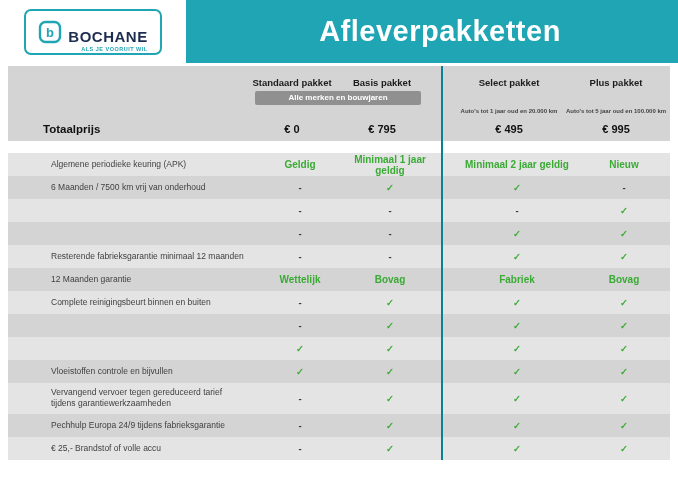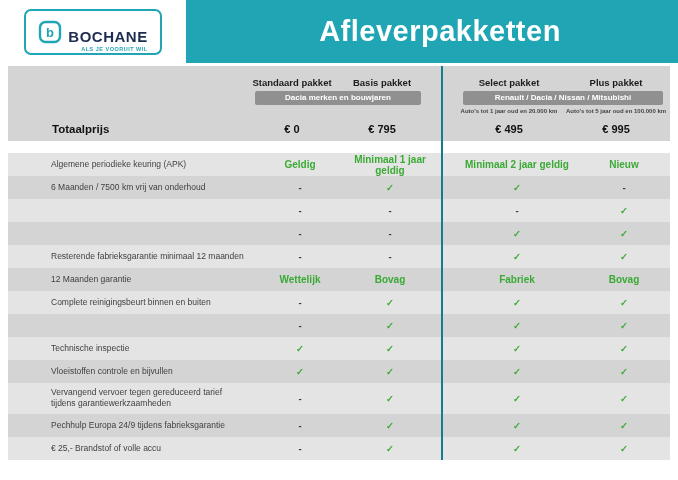--- a/index.html
+++ b/index.html
@@ -27,21 +27,21 @@
   .gc1{grid-column:1}.gc2{grid-column:2}.gc3{grid-column:3}.gc5{grid-column:5}.gc6{grid-column:6}
   .span23{grid-column:2/4}.span56{grid-column:5/7}
 
   .thead{padding-top:8px;height:24px;}
   .colhead{font-size:9.5px;font-weight:bold;color:#1c1c1c;text-align:center;}
   .badges{height:15px;}
   .badge{background:var(--badge);color:#fff;font-size:8px;font-weight:bold;text-align:center;border-radius:2px;padding:2.5px 0;margin:0 7px;white-space:nowrap;}
   .notes{height:11px;}
   .note{font-size:6px;font-weight:bold;color:#444;text-align:center;white-space:nowrap;}
   .pricerow{height:25px;}
-  .plabel{font-size:11.5px;font-weight:bold;color:#111;padding-left:35px;margin-left:9px;}
+  .plabel{font-size:11.5px;font-weight:bold;color:#111;padding-left:35px;}
   .pval{font-size:11px;font-weight:bold;color:#111;text-align:center;}
   .whitegap{height:12px;background:#fff;}
 
   .frow{min-height:23px;padding-left:8px;}
   .frow:nth-child(odd){background:#e4e4e4;}
   .flabel{font-size:8.5px;color:#3f3f3f;padding:4px 8px 4px 35px;line-height:1.35;}
   .fcell{text-align:center;}
   .check{color:var(--green);font-weight:bold;font-size:9.5px;}
   .dash{color:#333;font-weight:bold;font-size:9.5px;}
   .gtext{color:var(--green);font-weight:bold;font-size:10px;}
@@ -76,22 +76,21 @@
 
       <div class="thead grid">
         <div class="gc1"></div>
         <div class="colhead gc2">Standaard pakket</div>
         <div class="colhead gc3">Basis pakket</div>
         <div class="colhead gc5">Select pakket</div>
         <div class="colhead gc6">Plus pakket</div>
       </div>
 
       <div class="badges grid">
-        <div class="badge span23">Dacia merken en bouwjaren</div>
-        <div class="badge span56">Renault / Dacia / Nissan / Mitsubishi</div>
+        <div class="badge span23">Alle merken en bouwjaren</div>
       </div>
 
       <div class="notes grid">
         <div class="note gc5">Auto's tot 1 jaar oud en 20.000 km</div>
         <div class="note gc6">Auto's tot 5 jaar oud en 100.000 km</div>
       </div>
 
       <div class="pricerow grid">
         <div class="plabel gc1">Totaalprijs</div>
         <div class="pval gc2">€ 0</div>
@@ -150,21 +149,20 @@
             <div class="fcell gc5 check">✓</div>
             <div class="fcell gc6 check">✓</div>
           </div>
           <div class="grid frow">
             <div class="fcell gc2 dash">-</div>
             <div class="fcell gc3 check">✓</div>
             <div class="fcell gc5 check">✓</div>
             <div class="fcell gc6 check">✓</div>
           </div>
           <div class="grid frow">
-            <div class="flabel gc1">Technische inspectie</div>
             <div class="fcell gc2 check">✓</div>
             <div class="fcell gc3 check">✓</div>
             <div class="fcell gc5 check">✓</div>
             <div class="fcell gc6 check">✓</div>
           </div>
           <div class="grid frow">
             <div class="flabel gc1">Vloeistoffen controle en bijvullen</div>
             <div class="fcell gc2 check">✓</div>
             <div class="fcell gc3 check">✓</div>
             <div class="fcell gc5 check">✓</div>

